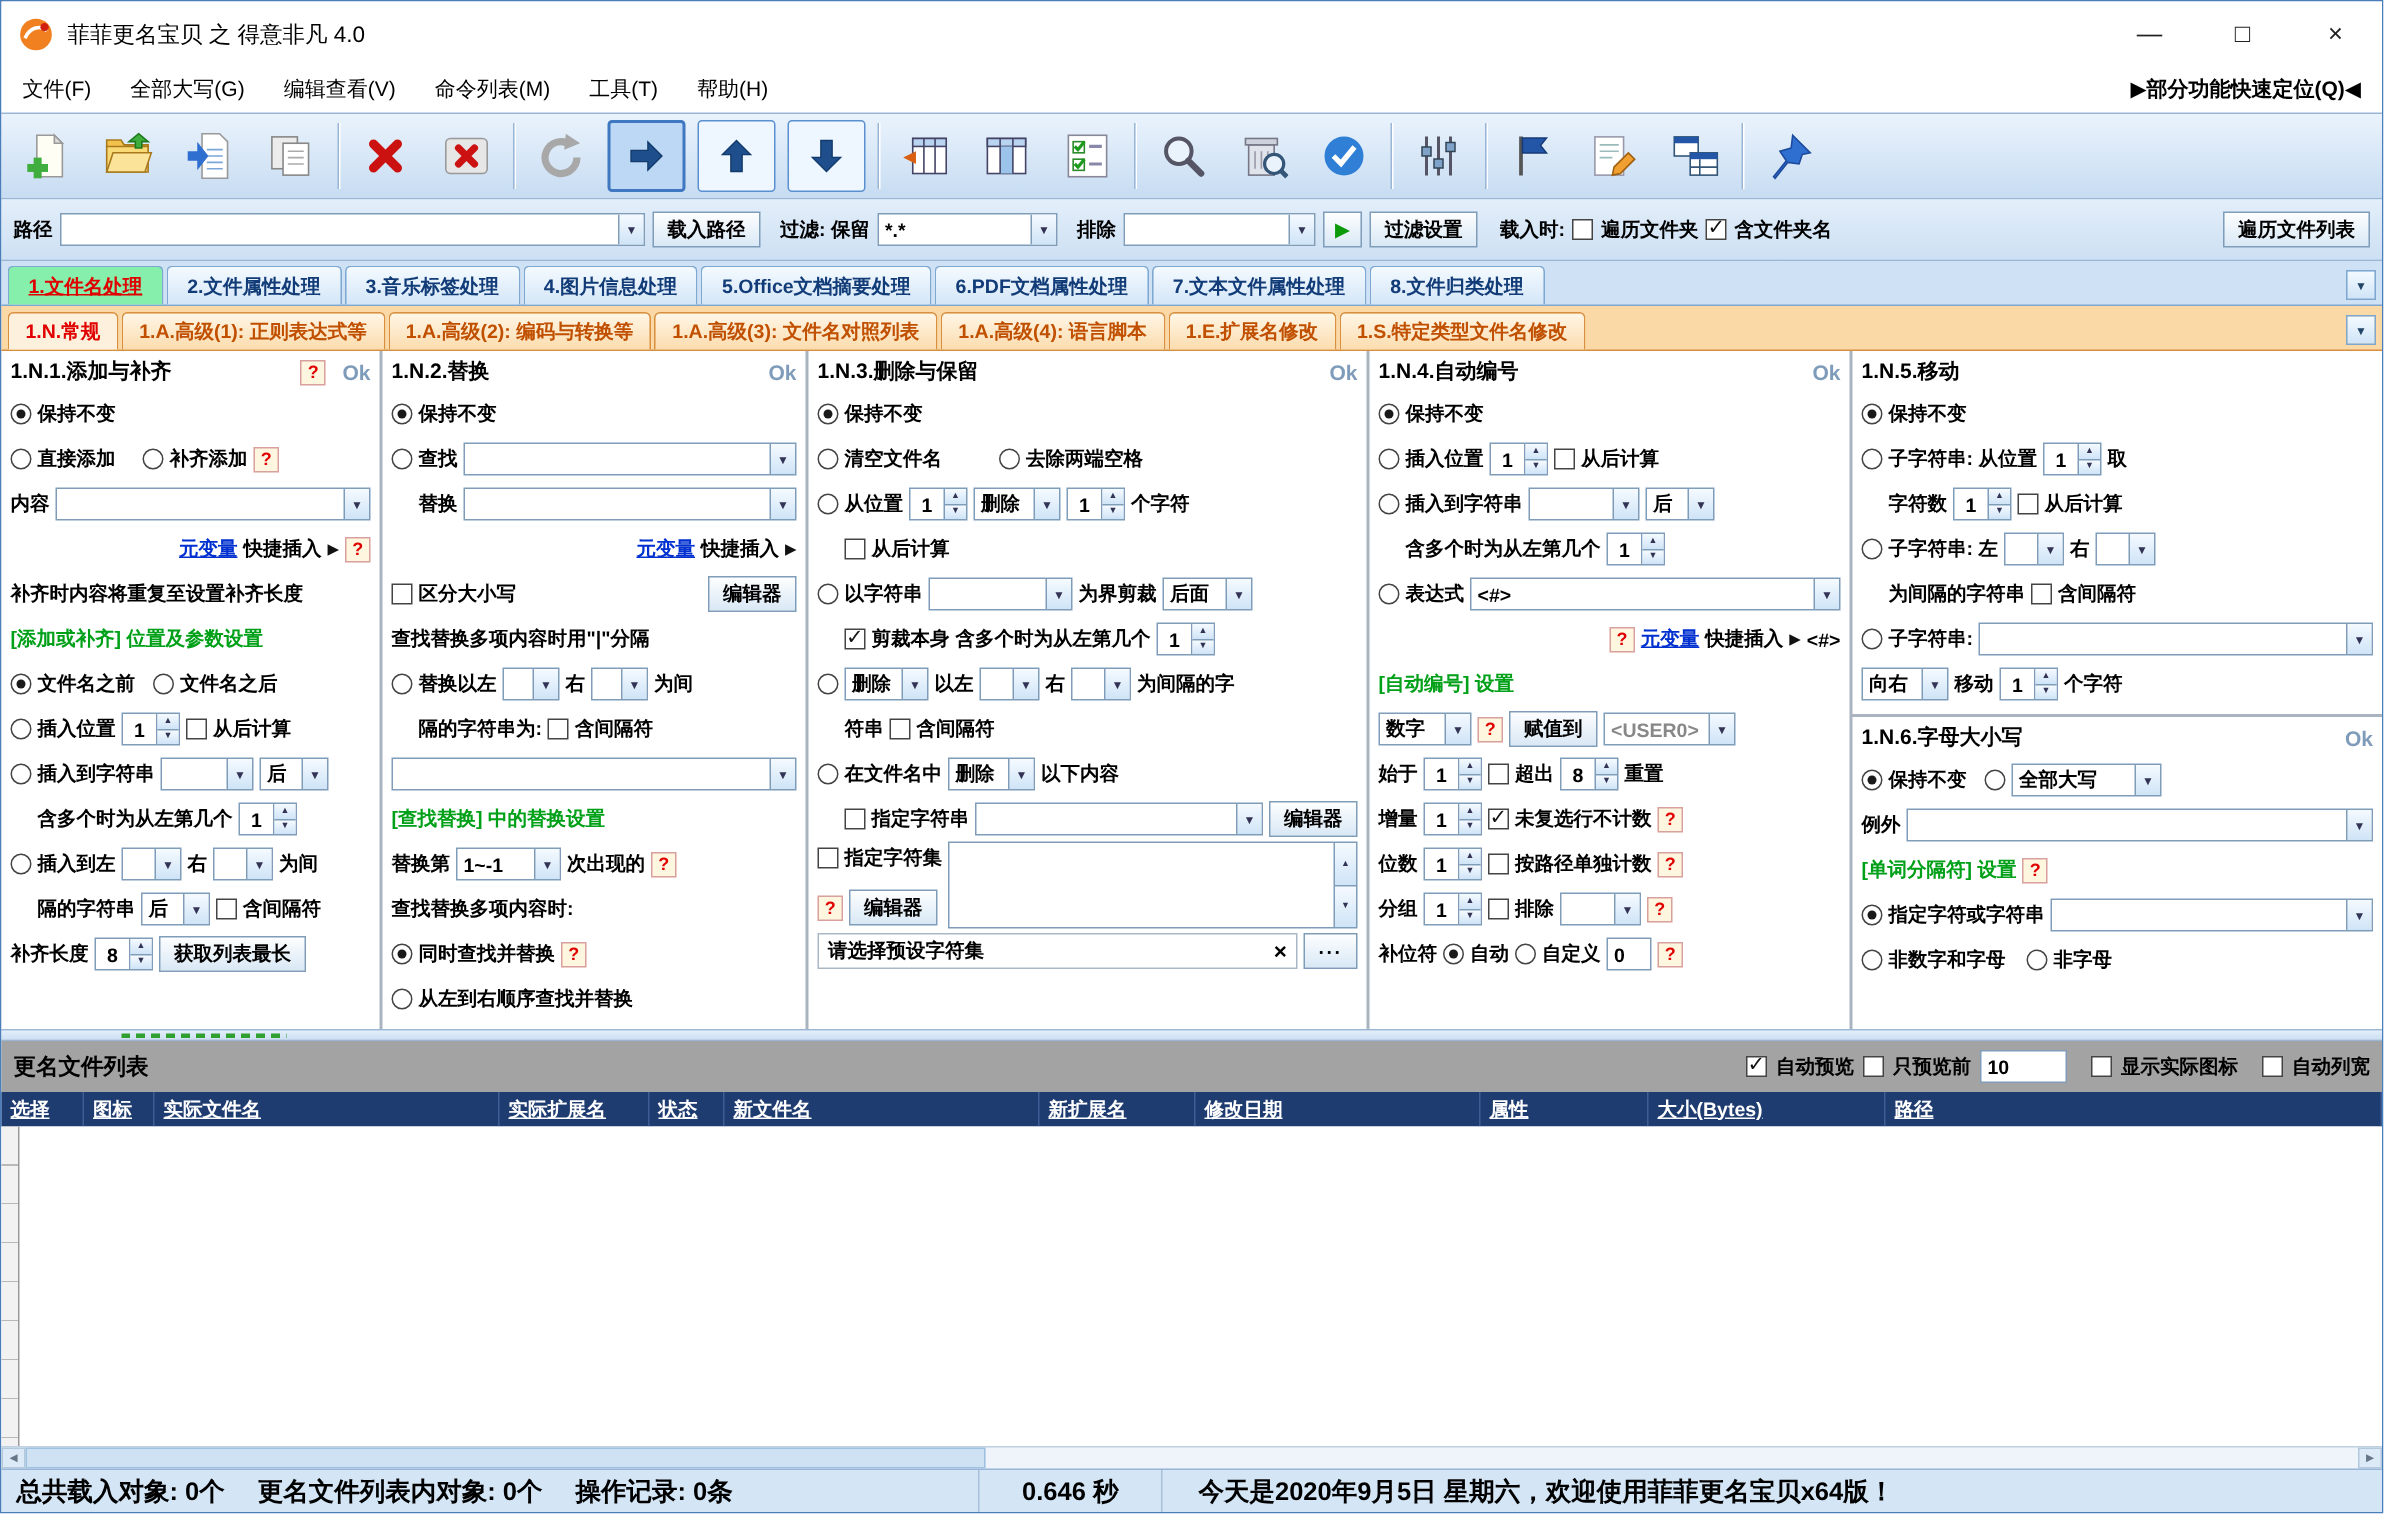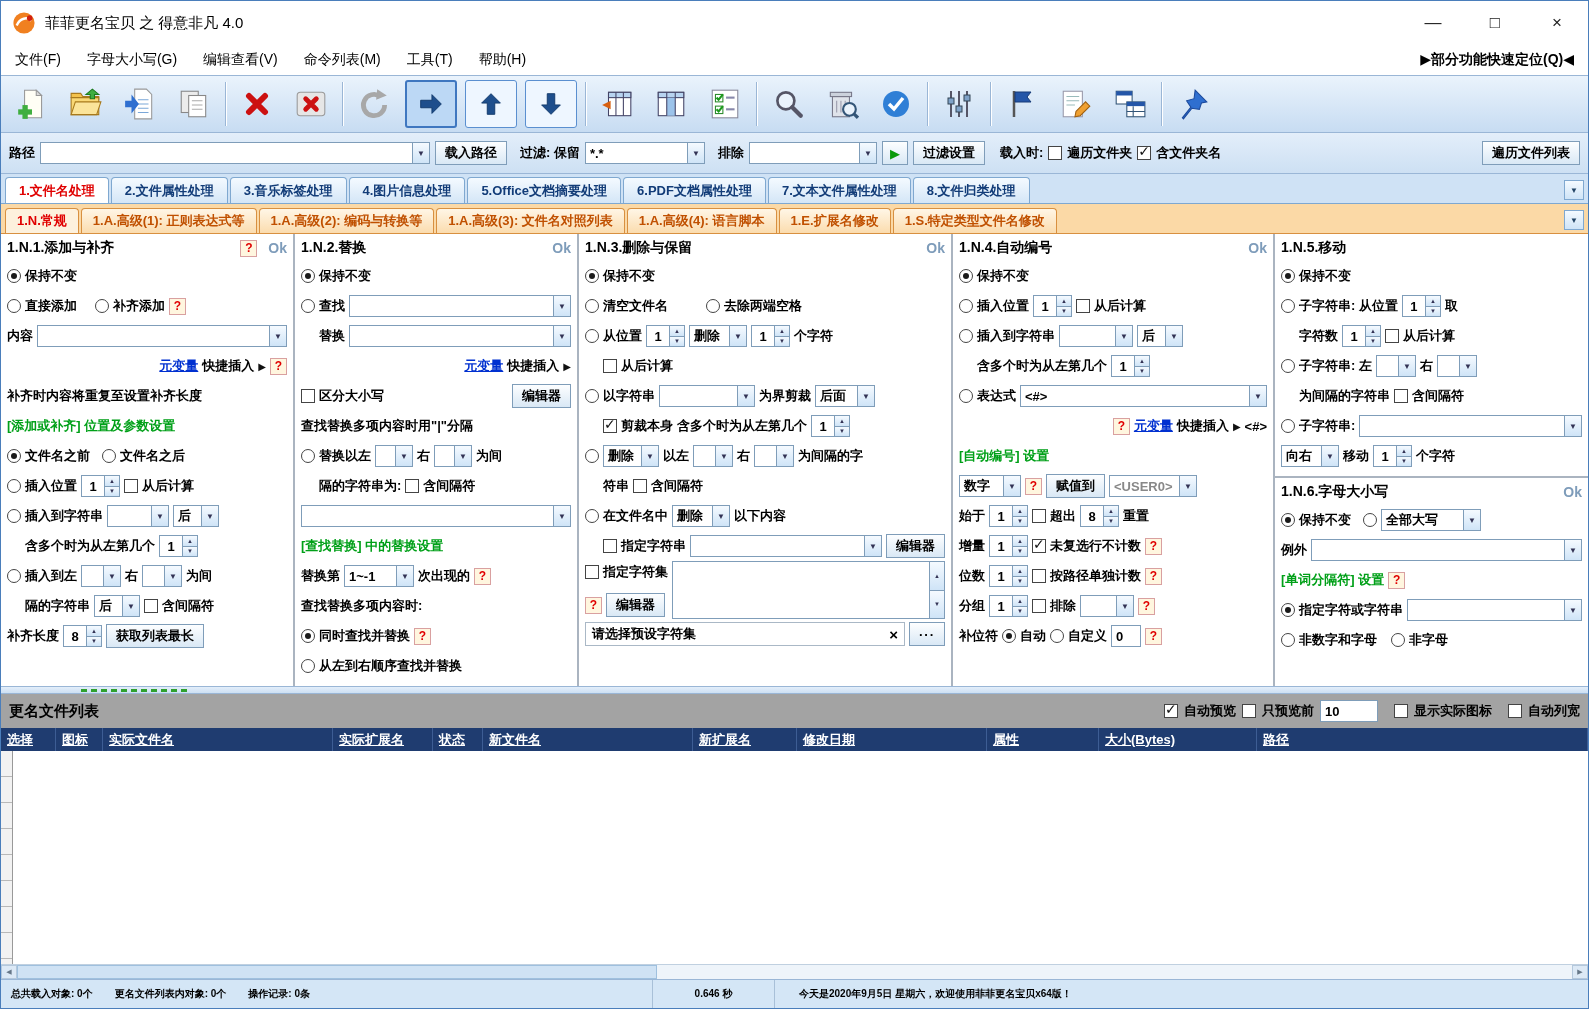--- a/index.html
+++ b/index.html
@@ -52,21 +52,21 @@
   .ok { margin-left:6px; color:#7e9cba; font-weight:bold; }
   .radio { width:14px; height:14px; border:1px solid #444; border-radius:50%; background:#fff; position:relative; flex:none; }
   .radio.on::after { content:""; position:absolute; inset:3px; background:#1a1a1a; border-radius:50%; }
   .chk { width:14px; height:14px; border:1px solid #444; background:#fff; position:relative; flex:none; }
   .chk.on::after { content:"✓"; position:absolute; top:-4px; left:0; font-size:14px; font-weight:bold; color:#111; }
 
   
   .tabs1 { height:30px; display:flex; align-items:flex-end; padding:3px 4px 0 4px; gap:2px; background:#cfe2f5; border-bottom:1px solid #7fa8d0; flex:none; }
   .tab1 { height:26px; display:flex; align-items:center; padding:0 13px; border:1px solid #7fa8d0; border-bottom:none;
           border-radius:4px 4px 0 0; background:linear-gradient(#f4faff,#d4e6f7); color:#123c78; font-weight:bold; white-space:nowrap; }
-  .tab1.sel { background:#ffffff; color:#e00000; }
+  .tab1.sel { background:#86efac; color:#e00000;text-decoration:underline; }
   .tabs2 { height:30px; display:flex; align-items:flex-end; padding:3px 4px 0 4px; gap:2px; background:#fbd9a6; border-bottom:1px solid #d89040; flex:none; }
   .tab2 { height:25px; display:flex; align-items:center; padding:0 11px; border:1px solid #d89040; border-bottom:none;
           border-radius:4px 4px 0 0; background:linear-gradient(#fff6e6,#fbdcae); color:#c05000; font-weight:bold; white-space:nowrap; }
   .tab2.sel { background:#fdf1dd; color:#e00000; }
   .tab-arrow { margin-left:auto; width:20px; height:20px; margin-bottom:3px; display:flex; align-items:center; justify-content:center;
                border:1px solid #7fa8d0; background:linear-gradient(#f4faff,#cfe4f7); font-size:8px; color:#246; flex:none; }
 
   
   .panels { height:452px; display:flex; gap:2px; background:#aab4c0; flex:none; }
   .panel-col { display:flex; flex-direction:column; gap:2px; }
@@ -106,21 +106,21 @@
   .theader { height:23px; display:flex; background:#1f3c70; color:#fff; font-weight:bold; align-items:center; flex:none;text-decoration:underline; }
   .thcell { display:flex; align-items:center; padding:0 6px; height:100%; border-right:1px solid #3d5d94; white-space:nowrap; overflow:hidden; flex:none; }
   .tbody { height:213px; display:flex; background:#fff; flex:none; }
   .rowstrip { width:12px; background:repeating-linear-gradient(180deg,#f2f2f2 0 25px,#b8b8b8 25px 26px); border-right:1px solid #999; flex:none; }
   .tbody .empty { flex:1; }
   .hscroll { height:15px; display:flex; align-items:stretch; background:#eef4fa; border-top:1px solid #c0d0e0; flex:none; }
   .sarrow { width:16px; display:flex; align-items:center; justify-content:center; font-size:7px; color:#678; background:#dce9f6; border:1px solid #b4c8dc; flex:none; }
   .sthumb { width:640px; background:#cfe2f4; border:1px solid #9fc0de; flex:none; }
 
   
-  .statusbar { height:29px; display:flex; align-items:center; background:#d4e6f6; border-top:1px solid #9ab6d6; font-weight:bold; font-size:10px; flex:none; }
+  .statusbar { height:29px; display:flex; align-items:center; background:#d4e6f6; border-top:1px solid #9ab6d6; font-weight:bold; font-size:17px; flex:none; }
   .sseg { display:flex; align-items:center; height:100%; padding:0 10px; border-right:1px solid #a8c0d8; white-space:nowrap; }
   .sseg.counts { width:652px; gap:22px; }
   .sseg.time { width:122px; justify-content:center; }
   .sseg.greet { flex:1; border-right:none; padding-left:24px; }
 
   svg { display:block; }
 </style>
 </head>
 <body>
 
@@ -135,21 +135,21 @@
     <span class="title-text">菲菲更名宝贝 之 得意非凡 4.0</span>
     <div class="win-controls">
       <div class="win-btn">—</div>
       <div class="win-btn">□</div>
       <div class="win-btn">×</div>
     </div>
   </div>
 
   <div class="menubar">
     <span class="menu-item">文件(F)</span>
-    <span class="menu-item">字母大小写(G)</span>
+    <span class="menu-item">全部大写(G)</span>
     <span class="menu-item">编辑查看(V)</span>
     <span class="menu-item">命令列表(M)</span>
     <span class="menu-item">工具(T)</span>
     <span class="menu-item">帮助(H)</span>
     <span class="menu-right">▶部分功能快速定位(Q)◀</span>
   </div>
 
   <div class="toolbar">
     <div class="tbtn">
       <svg width="34" height="34" viewBox="0 0 32 32">
@@ -358,21 +358,21 @@
     <div class="tab2">1.A.高级(2): 编码与转换等</div>
     <div class="tab2">1.A.高级(3): 文件名对照列表</div>
     <div class="tab2">1.A.高级(4): 语言脚本</div>
     <div class="tab2">1.E.扩展名修改</div>
     <div class="tab2">1.S.特定类型文件名修改</div>
     <div class="tab-arrow">▼</div>
   </div>
 
   <div class="panels">
 
-    <div class="panel" style="width:292px;flex:none">
+    <div class="panel" style="width:252px;flex:none">
       <div class="ptitle">
         <span>1.N.1.添加与补齐</span>
         <span class="sp">
           <span class="help">?</span>
           <span class="ok">Ok</span>
         </span>
       </div>
       <div class="row">
           <span class="radio on"></span>
           <span class="lbl">保持不变</span>

